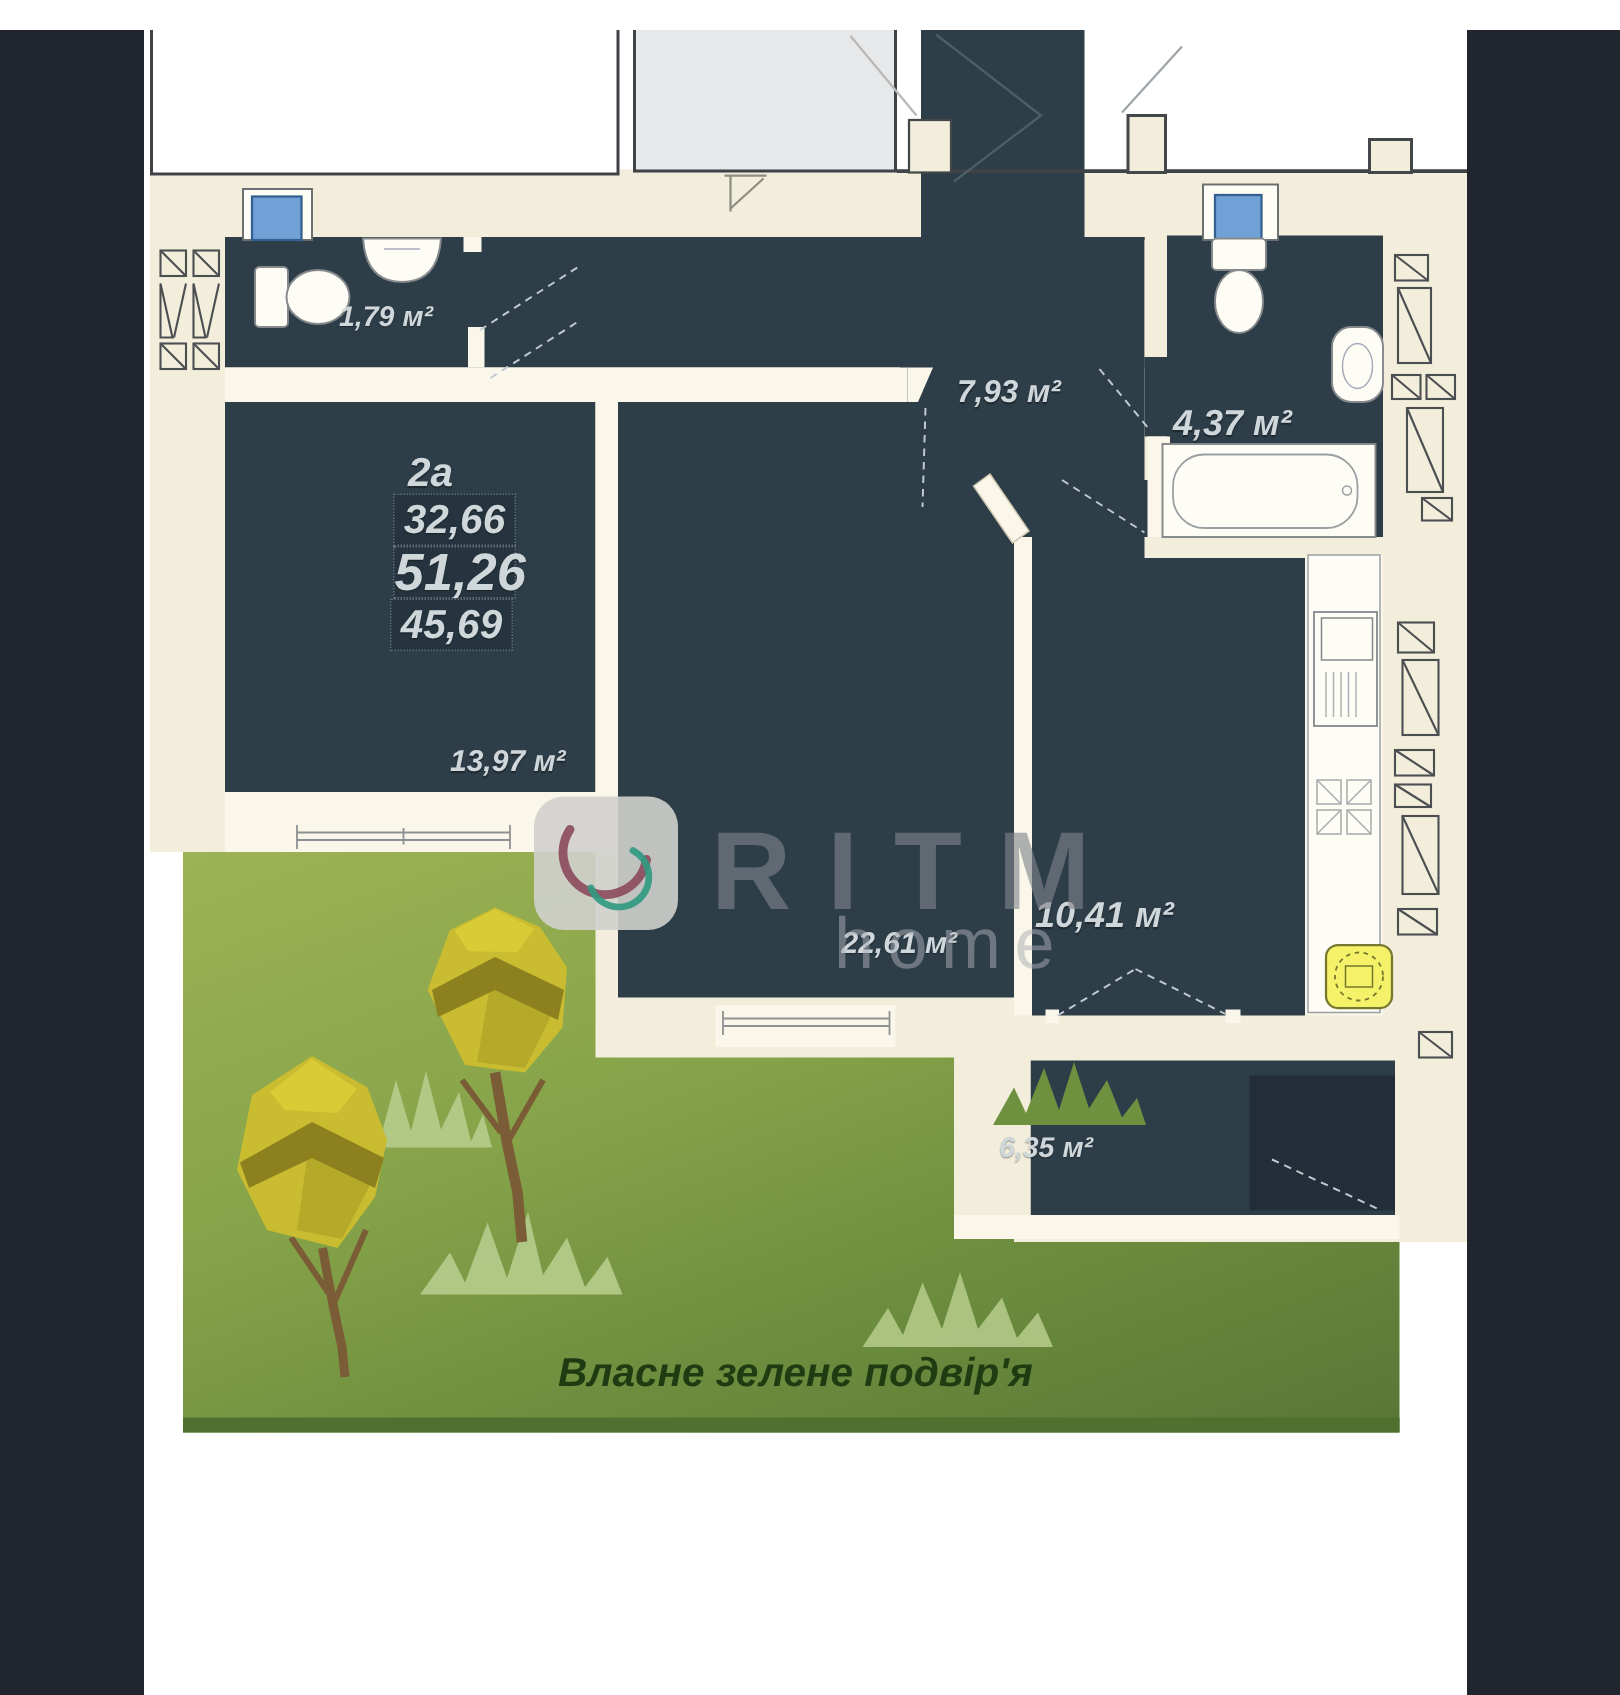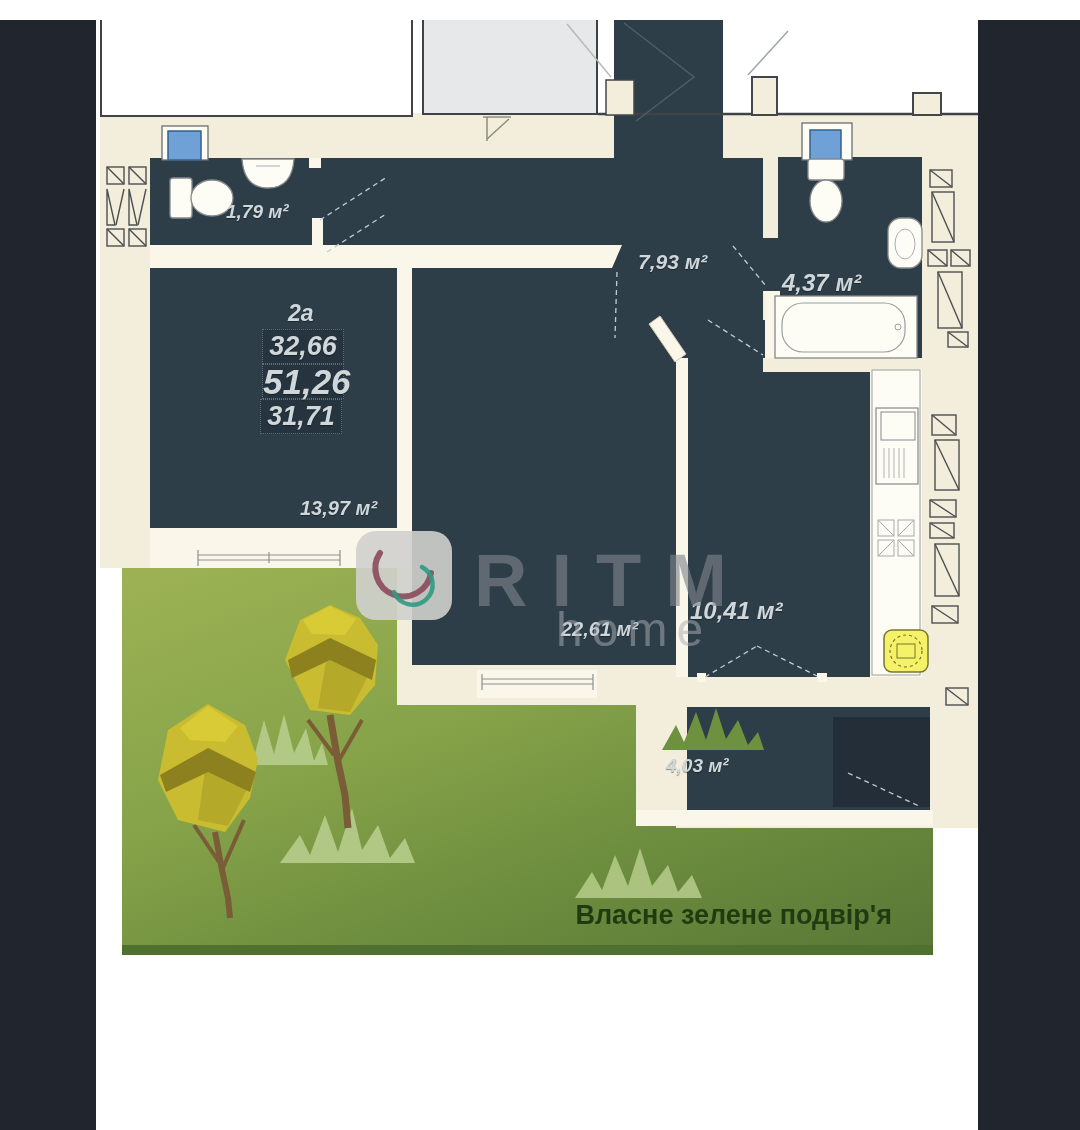--- a/index.html
+++ b/index.html
@@ -13,21 +13,21 @@
   .wallw{background:#faf6ea;}
   .wallb{background:#f3eedb;}
   .toprect{background:#ffffff;border:2px solid #3f4347;}
   .grayrect{background:#e7e8e9;border:2px solid #3f4347;}
   .yard{background:linear-gradient(160deg,#9db254 0%,#86a349 40%,#6c8c3e 70%,#587736 100%);}
   .yard-edge{background:#50702f;}
   .lbl{color:#cfd7db;font-style:italic;font-weight:bold;white-space:nowrap;
        text-shadow:0 1px 1px rgba(0,0,0,.4);}
   .numbox{width:80px;height:33px;line-height:33px;text-align:center;
           border:1px dotted rgba(205,215,220,.35);background:rgba(8,18,24,.22);}
-  .yardcap{color:#1e3b12;font-weight:bold;text-align:right;text-shadow:none;}
+  .yardcap{color:#1e3b12;font-style:italic;font-weight:bold;text-align:left;text-shadow:none;}
   .wm-brand{color:rgba(127,132,138,.62);font-weight:bold;letter-spacing:24px;white-space:nowrap;}
   .wm-sub{color:rgba(168,173,178,.52);letter-spacing:9px;white-space:nowrap;}
   .wm-logo{background:rgba(208,208,205,.9);border-radius:20px;}
   svg{display:block;}
   .overlay{pointer-events:none;}
 </style>
 </head>
 <body>
 
 <div class="stage">
@@ -252,26 +252,26 @@
       <polygon points="180,708 208,686 238,706 225,722 190,720" fill="#d8cb35"></polygon>
     </g>
   </svg>
 
   <div class="abs lbl" style="left:226px;top:181px;font-size:19px;">1,79 м²</div>
   <div class="abs lbl" style="left:638px;top:230px;font-size:21px;">7,93 м²</div>
   <div class="abs lbl" style="left:782px;top:249px;font-size:24px;">4,37 м²</div>
   <div class="abs lbl" style="left:300px;top:477px;font-size:20px;">13,97 м²</div>
   <div class="abs lbl" style="left:561px;top:598px;font-size:20px;">22,61 м²</div>
   <div class="abs lbl" style="left:690px;top:577px;font-size:24px;">10,41 м²</div>
-  <div class="abs lbl" style="left:666px;top:735px;font-size:19px;">4,03 м²</div>
-
-  <div class="abs lbl" style="left:288px;top:280px;font-size:23px;">2а</div>
+  <div class="abs lbl" style="left:666px;top:735px;font-size:19px;">6,35 м²</div>
+
+  <div class="abs lbl" style="left:272px;top:280px;font-size:27px;">2а</div>
   <div class="abs lbl numbox" style="left:262px;top:309px;font-size:27px;">32,66</div>
   <div class="abs lbl numbox" style="left:262px;top:344px;font-size:35px;">51,26</div>
-  <div class="abs lbl numbox" style="left:260px;top:379px;font-size:27px;">31,71</div>
+  <div class="abs lbl numbox" style="left:260px;top:379px;font-size:27px;">45,69</div>
 
   <div class="abs yardcap" style="left:372px;top:880px;width:520px;font-size:27px;">Власне зелене подвір'я</div>
 
   <div class="abs wm-logo" style="left:356px;top:511px;width:96px;height:89px;">
     <svg width="96" height="89" viewBox="0 0 96 89">
       <path d="M24 22 A 28 28 0 1 0 75 42" fill="none" stroke="#8c4a5c" stroke-width="6" stroke-linecap="round" opacity="0.9"></path>
       <path d="M66 36 A 20 20 0 1 1 38 61" fill="none" stroke="#2f9a82" stroke-width="4.5" stroke-linecap="round" opacity="0.9"></path>
     </svg>
   </div>
   <div class="abs wm-sub" style="left:556px;top:582px;font-size:48px;">home</div>

